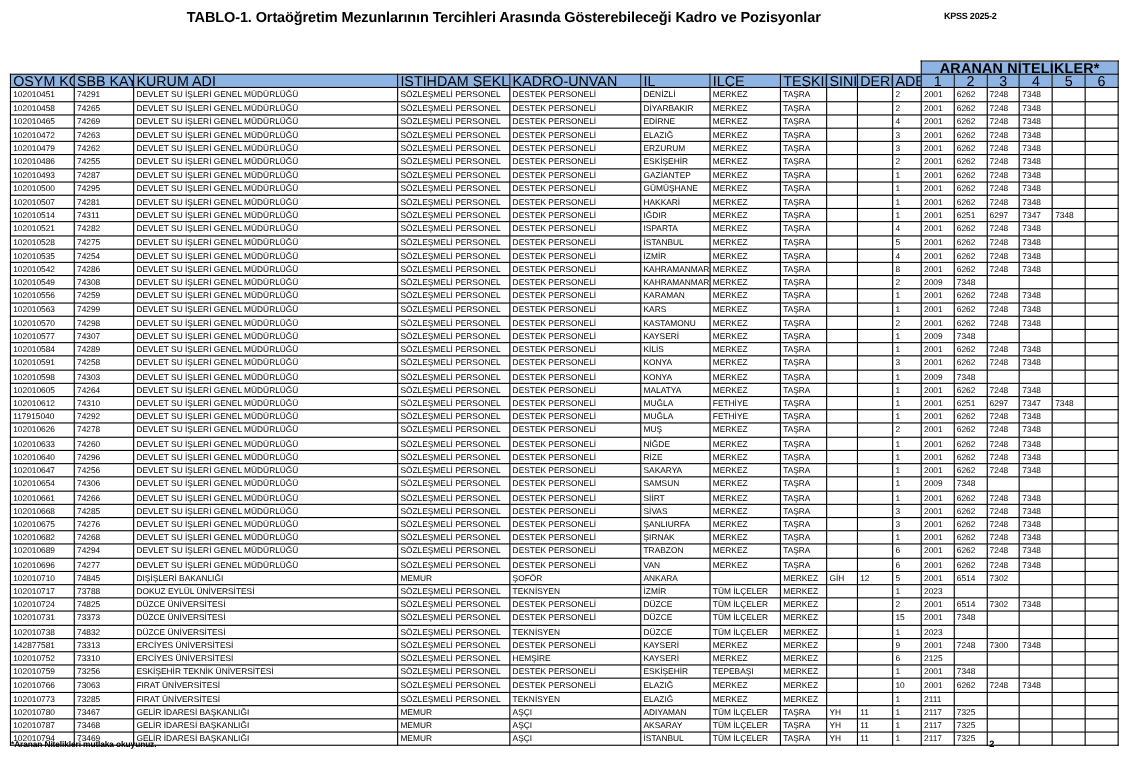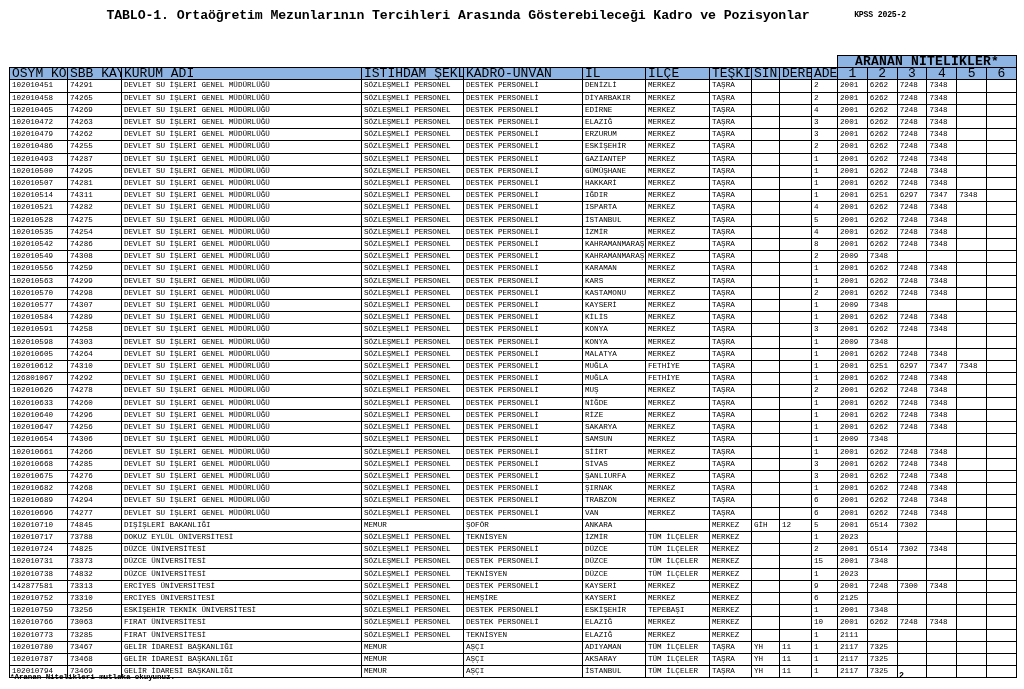--- a/index.html
+++ b/index.html
@@ -13,21 +13,20 @@
     font-family: "Liberation Sans", sans-serif;
     color: #000000;
     overflow: hidden;
     position: relative;
   }
   .page {
     position: relative;
     width: 916px;
     height: 689px;
     box-sizing: border-box;
-    font-family: Liberation Mono, monospace;
   }
   .title-row {
     position: relative;
     height: 34px;
     padding-top: 8px;
   }
   .doc-title {
     text-align: center;
     font-size: 13.2px;
     font-weight: bold;
@@ -626,21 +625,21 @@
           <td class="c-derece"></td>
           <td class="c-adet">1</td>
           <td class="c-nit">2001</td>
           <td class="c-nit">6251</td>
           <td class="c-nit">6297</td>
           <td class="c-nit">7347</td>
           <td class="c-nit">7348</td>
           <td class="c-nit"></td>
         </tr>
         <tr>
-          <td class="c-osym">126801067</td>
+          <td class="c-osym">117915040</td>
           <td class="c-sbb">74292</td>
           <td class="c-kurum">DEVLET SU İŞLERİ GENEL MÜDÜRLÜĞÜ</td>
           <td class="c-istihdam">SÖZLEŞMELİ PERSONEL</td>
           <td class="c-kadro">DESTEK PERSONELİ</td>
           <td class="c-il">MUĞLA</td>
           <td class="c-ilce">FETHİYE</td>
           <td class="c-teskilat">TAŞRA</td>
           <td class="c-sinifi"></td>
           <td class="c-derece"></td>
           <td class="c-adet">1</td>

